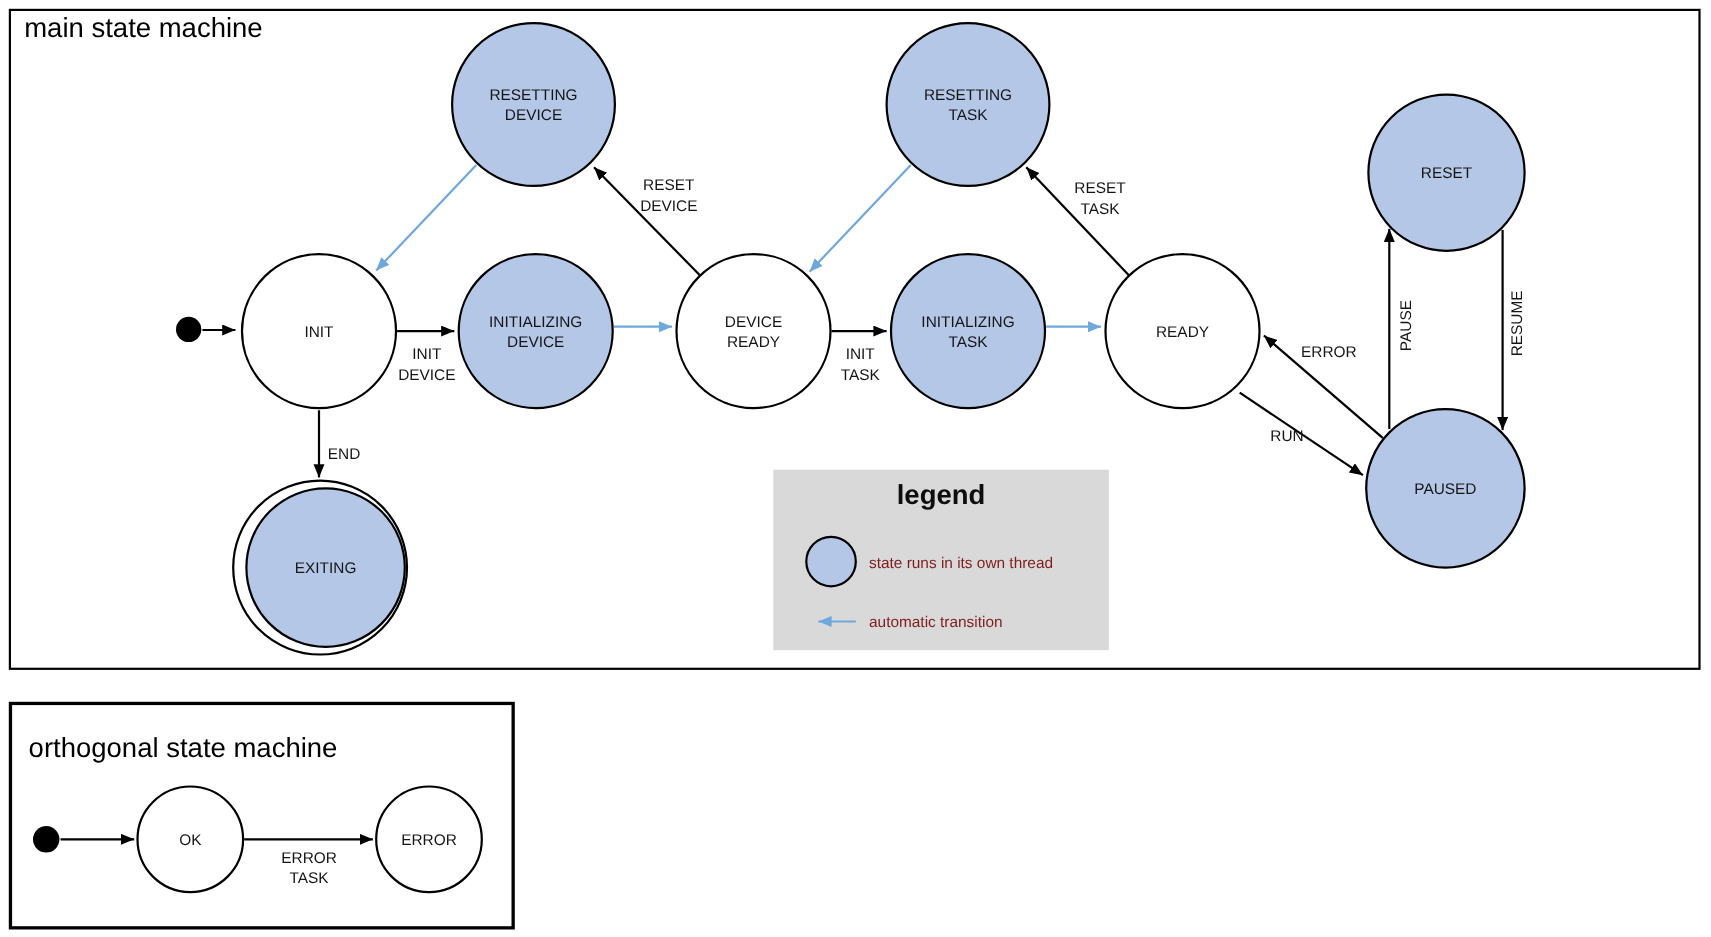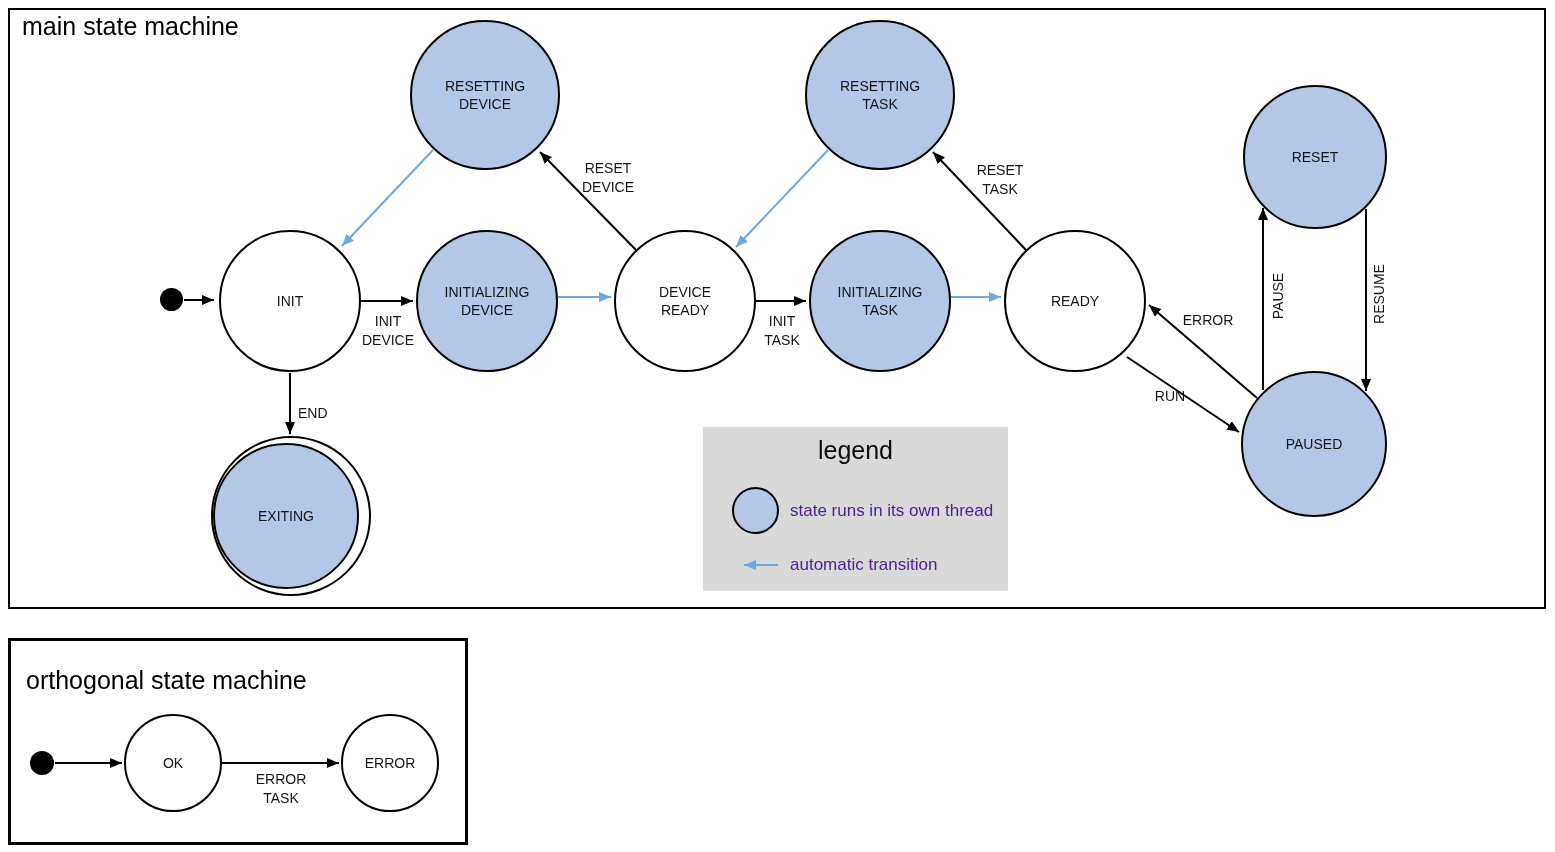--- a/index.html
+++ b/index.html
@@ -20,40 +20,40 @@
   .edge{stroke:var(--outline);stroke-width:2;fill:none;}
   .edge.auto{stroke:var(--auto-transition-blue);}
   .mk-black{fill:var(--outline);}
   .mk-blue{fill:var(--auto-transition-blue);}
   .state{
     position:absolute;box-sizing:border-box;border:2px solid var(--outline);border-radius:50%;
     background:#fff;display:flex;flex-direction:column;align-items:center;justify-content:center;
     text-align:center;font-size:14px;font-weight:500;line-height:1.3;color:#151515;
   }
   .state.threaded{background:var(--threaded-state-fill);}
-  .state.final-outer{background:#fff;display:flex;align-items:center;justify-content:flex-start;flex-direction:row;padding:0;}
+  .state.final-outer{background:#fff;display:flex;align-items:center;justify-content:flex-end;flex-direction:row;padding:0;}
   .state .inner{
     box-sizing:border-box;border:2px solid var(--outline);border-radius:50%;width:146px;height:146px;
     background:var(--threaded-state-fill);display:flex;align-items:center;justify-content:center;
     text-align:center;font-size:14px;font-weight:500;
   }
   .dot{position:absolute;background:#000;border-radius:50%;}
   .edge-label{
     position:absolute;transform:translate(-50%,-50%);font-size:14px;font-weight:500;
     line-height:1.35;text-align:center;white-space:nowrap;color:#151515;
   }
   .edge-label.vertical{transform:translate(-50%,-50%) rotate(-90deg);}
   .edge-label.left-anchor{transform:translateY(-50%);text-align:right;}
   .legend{position:absolute;left:703px;top:427px;width:305px;height:164px;background:var(--legend-bg);}
-  .legend-title{position:absolute;left:0;right:0;top:9px;text-align:center;font-size:25px;font-weight:400;color:#0d0d0d;}
+  .legend-title{position:absolute;left:0;right:0;top:9px;text-align:center;font-size:25px;font-weight:700;color:#0d0d0d;}
   .legend-circle{
     position:absolute;left:29px;top:60px;width:47px;height:47px;box-sizing:border-box;
     border:2px solid var(--outline);border-radius:50%;background:var(--threaded-state-fill);
   }
-  .legend-text{position:absolute;transform:translateY(-50%);font-size:17px;color:#4c1d95;white-space:nowrap;}
+  .legend-text{position:absolute;transform:translateY(-50%);font-size:14px;color:#7f1d1d;white-space:nowrap;}
   .legend-arrow{position:absolute;left:27px;top:131px;}
 </style>
 </head>
 <body>
 
 <div class="frame" style="left:8px;top:8px;width:1538px;height:601px"></div>
 <div class="frame ortho" style="left:8px;top:638px;width:460px;height:207px"></div>
 
 <div class="box-title" style="left:22px;top:12px">main state machine</div>
 <div class="box-title" style="left:26px;top:666px">orthogonal state machine</div>

